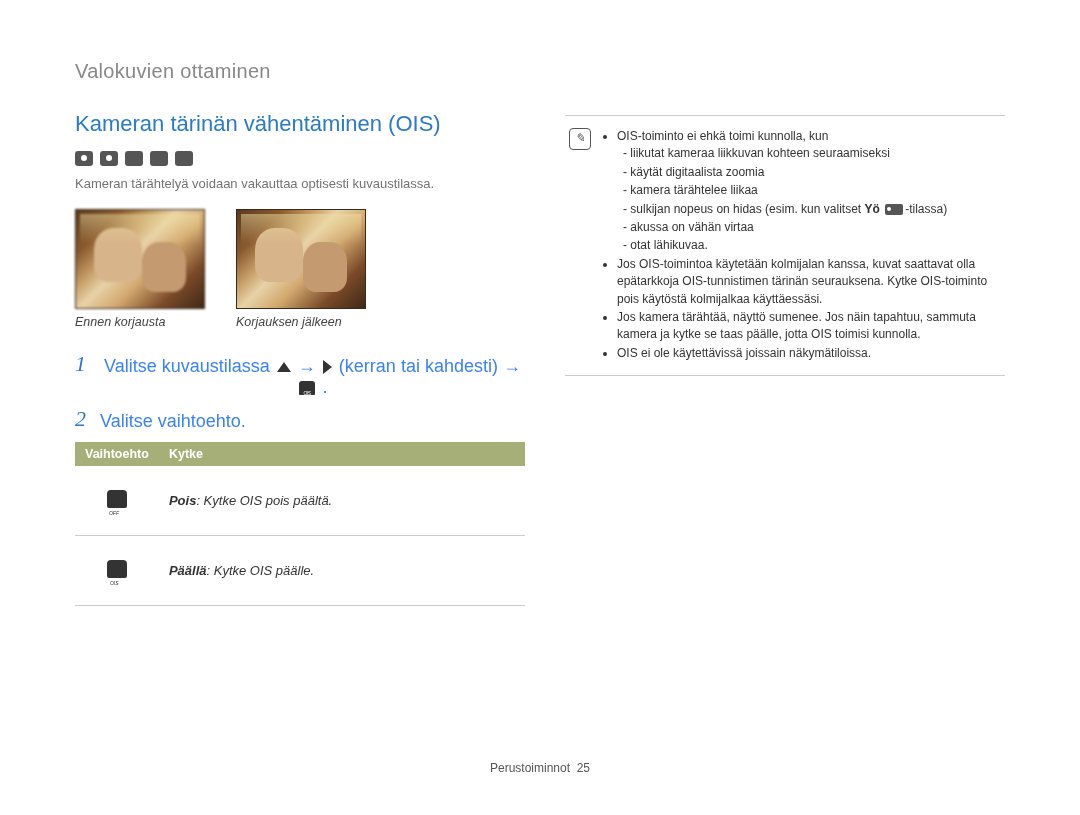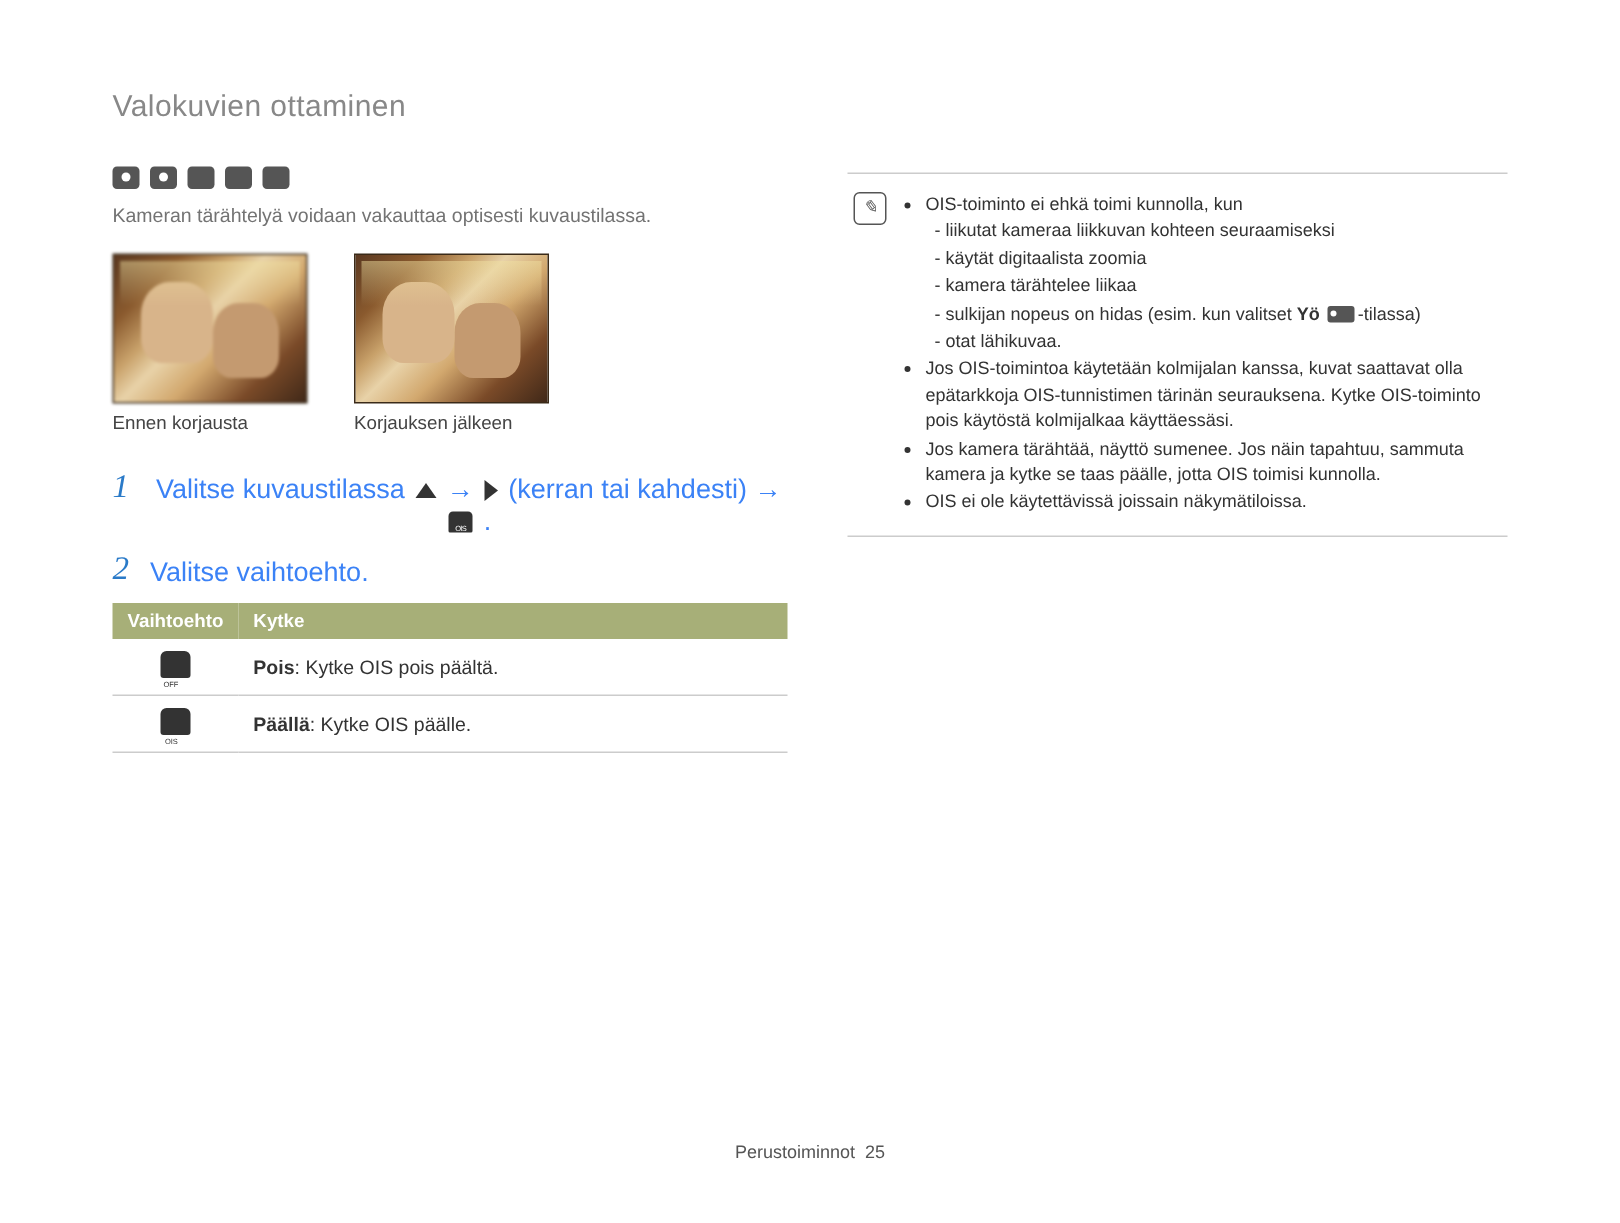--- a/index.html
+++ b/index.html
@@ -67,20 +67,21 @@
     color: #737373;
     margin-bottom: 18px;
   }
   .images {
     display: flex;
     gap: 14px;
     margin-bottom: 8px;
   }
   .imgbox {
     width: 147px;
+    font-style: italic;
   }
   .fakeimg {
     width: 130px;
     height: 100px;
     background: linear-gradient(135deg, #5a3820 0%, #8a5a2e 20%, #c9a26b 35%, #e8d2a8 45%, #d2a86e 60%, #7a4a28 80%, #402818 100%);
     position: relative;
     overflow: hidden;
     border: 1px solid #3a2a18;
   }
   .fakeimg::before {
@@ -172,22 +173,23 @@
   table.options thead th {
     background: #a7af78;
     color: #fff;
     font-weight: 700;
     text-align: left;
     padding: 5px 10px;
     font-size: 12.5px;
   }
   table.options td {
     border-bottom: 1px solid #ccc;
-    padding: 8px 10px;
+    padding: 24px 10px;
     vertical-align: middle;
+    font-style: italic;
   }
   table.options td.iconcell {
     width: 56px;
     text-align: center;
   }
   .opt-icon {
     display:inline-block;
     width:20px;height:18px;
     background:#333;
     border-radius:4px 4px 2px 2px;
@@ -272,20 +274,21 @@
   }
 </style>
 </head>
 <body>
 
 <div class="page">
   <div class="breadcrumb">Valokuvien ottaminen</div>
 
   <div class="columns">
     <div class="col-left">
+      <h1 class="title">Kameran tärinän vähentäminen (OIS)</h1>
 
       <div class="mode-icons">
         <span class="mode-icon camera"></span>
         <span class="mode-icon camera"></span>
         <span class="mode-icon scene"></span>
         <span class="mode-icon"></span>
         <span class="mode-icon"></span>
       </div>
 
       <p class="intro">Kameran tärähtelyä voidaan vakauttaa optisesti kuvaustilassa.</p>
@@ -347,20 +350,21 @@
           <ul>
             <li>
               <span>OIS-toiminto ei ehkä toimi kunnolla, kun</span>
               <ul>
                 <li>liikutat kameraa liikkuvan kohteen seuraamiseksi</li>
                 <li>käytät digitaalista zoomia</li>
                 <li>kamera tärähtelee liikaa</li>
                 <li>
                   <span>sulkijan nopeus on hidas (esim. kun valitset </span><b>Yö</b> <span class="scene-icon-inline"></span><span>-tilassa)</span>
                 </li>
+                <li>akussa on vähän virtaa</li>
                 <li>otat lähikuvaa.</li>
               </ul>
             </li>
             <li>Jos OIS-toimintoa käytetään kolmijalan kanssa, kuvat saattavat olla epätarkkoja OIS-tunnistimen tärinän seurauksena. Kytke OIS-toiminto pois käytöstä kolmijalkaa käyttäessäsi.</li>
             <li>Jos kamera tärähtää, näyttö sumenee. Jos näin tapahtuu, sammuta kamera ja kytke se taas päälle, jotta OIS toimisi kunnolla.</li>
             <li>OIS ei ole käytettävissä joissain näkymätiloissa.</li>
           </ul>
         </div>
       </div>
     </div>

